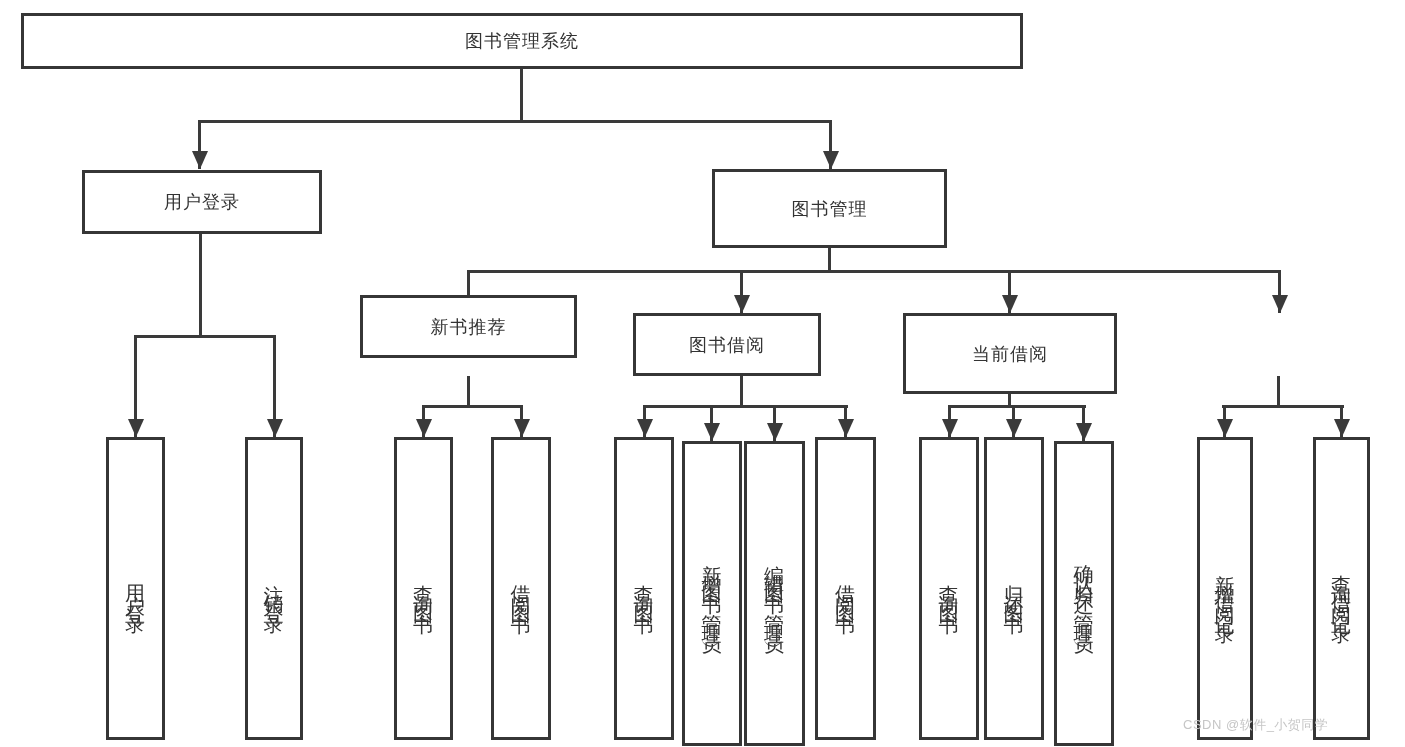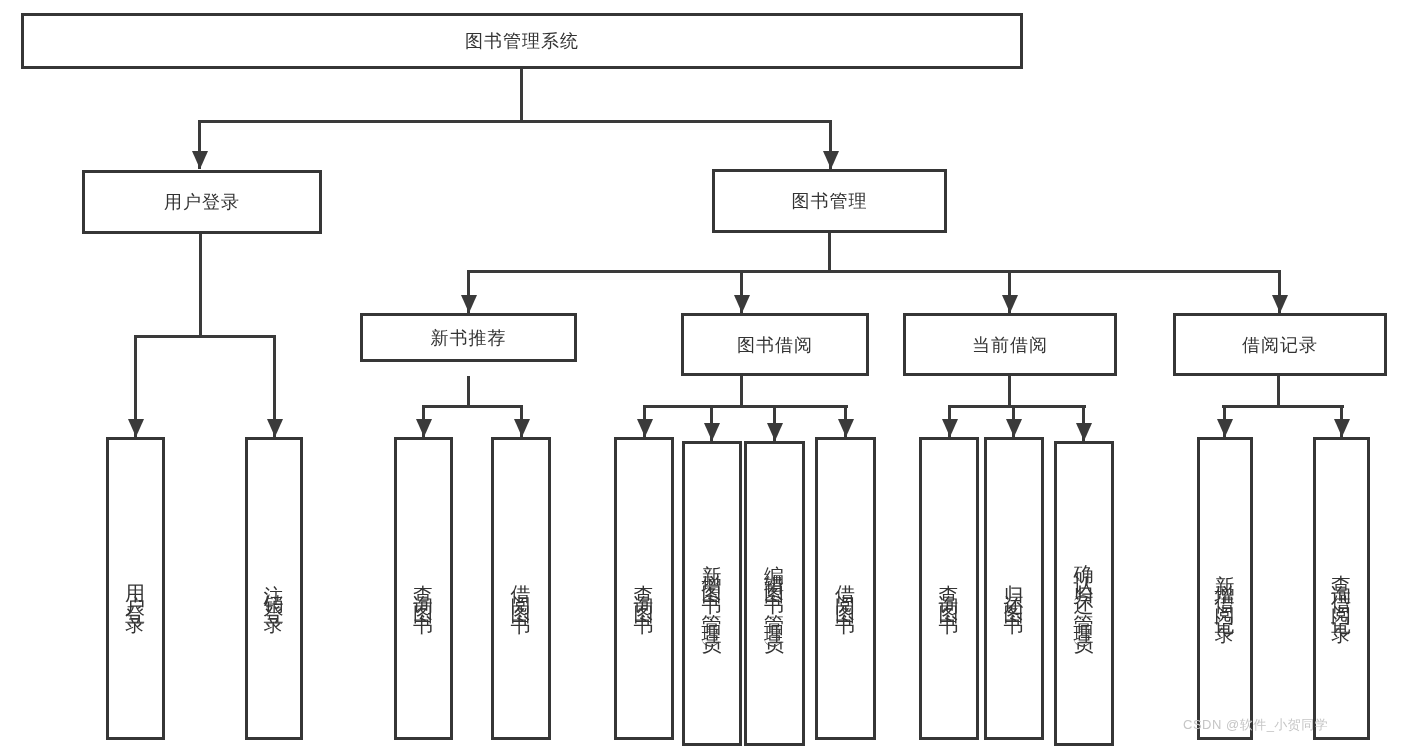--- a/index.html
+++ b/index.html
@@ -83,35 +83,32 @@
   <div class="arrow" style="left:1223px;top:407px;height:30px;"></div>
   <div class="arrow" style="left:1340px;top:407px;height:30px;"></div>
 
   <div class="box hbox" style="left:21px;top:13px;width:1002px;height:56px;">
     <span>图书管理系统</span>
   </div>
 
   <div class="box hbox" style="left:82px;top:170px;width:240px;height:64px;">
     <span>用户登录</span>
   </div>
-  <div class="box hbox" style="left:712px;top:169px;width:235px;height:64px;">
+  <div class="box hbox" style="left:712px;top:169px;width:235px;height:79px;">
     <span>图书管理</span>
   </div>
 
-  <div class="box hbox" style="left:360px;top:313px;width:217px;height:49px;">
+  <div class="box hbox" style="left:360px;top:295px;width:217px;height:63px;">
     <span>新书推荐</span>
   </div>
-  <div class="box hbox" style="left:633px;top:313px;width:188px;height:63px;margin-left:48px;">
+  <div class="box hbox" style="left:633px;top:313px;width:188px;height:63px;">
     <span>图书借阅</span>
   </div>
-  <div class="box hbox" style="left:903px;top:313px;width:214px;height:63px;">
+  <div class="box hbox" style="left:903px;top:313px;width:214px;height:81px;">
     <span>当前借阅</span>
-  </div>
-  <div class="box hbox" style="left:1173px;top:313px;width:214px;height:63px;">
-    <span>借阅记录</span>
   </div>
 
   <div class="box vbox" style="left:106px;top:437px;width:59px;height:303px;">
     <span class="vtext">用户登录</span>
   </div>
   <div class="box vbox" style="left:245px;top:437px;width:58px;height:303px;">
     <span class="vtext">注销登录</span>
   </div>
 
   <div class="box vbox" style="left:394px;top:437px;width:59px;height:303px;">

